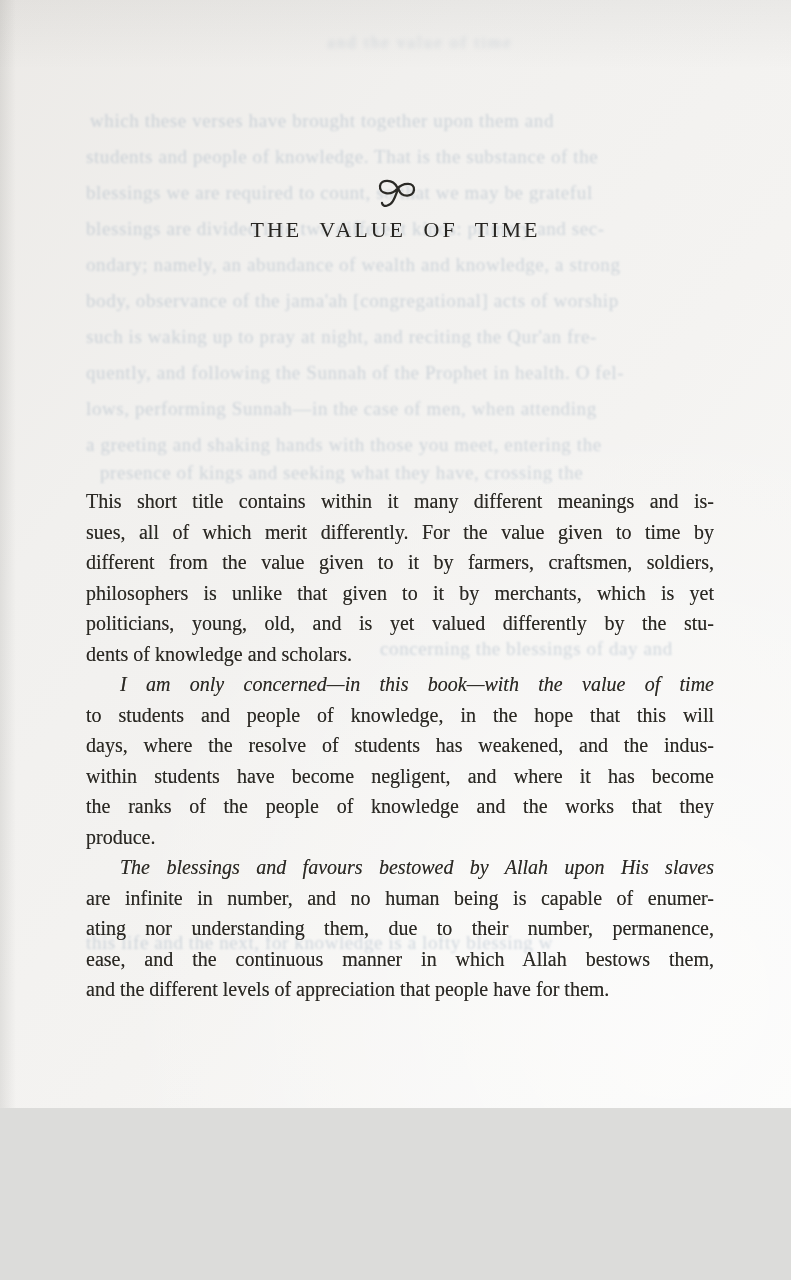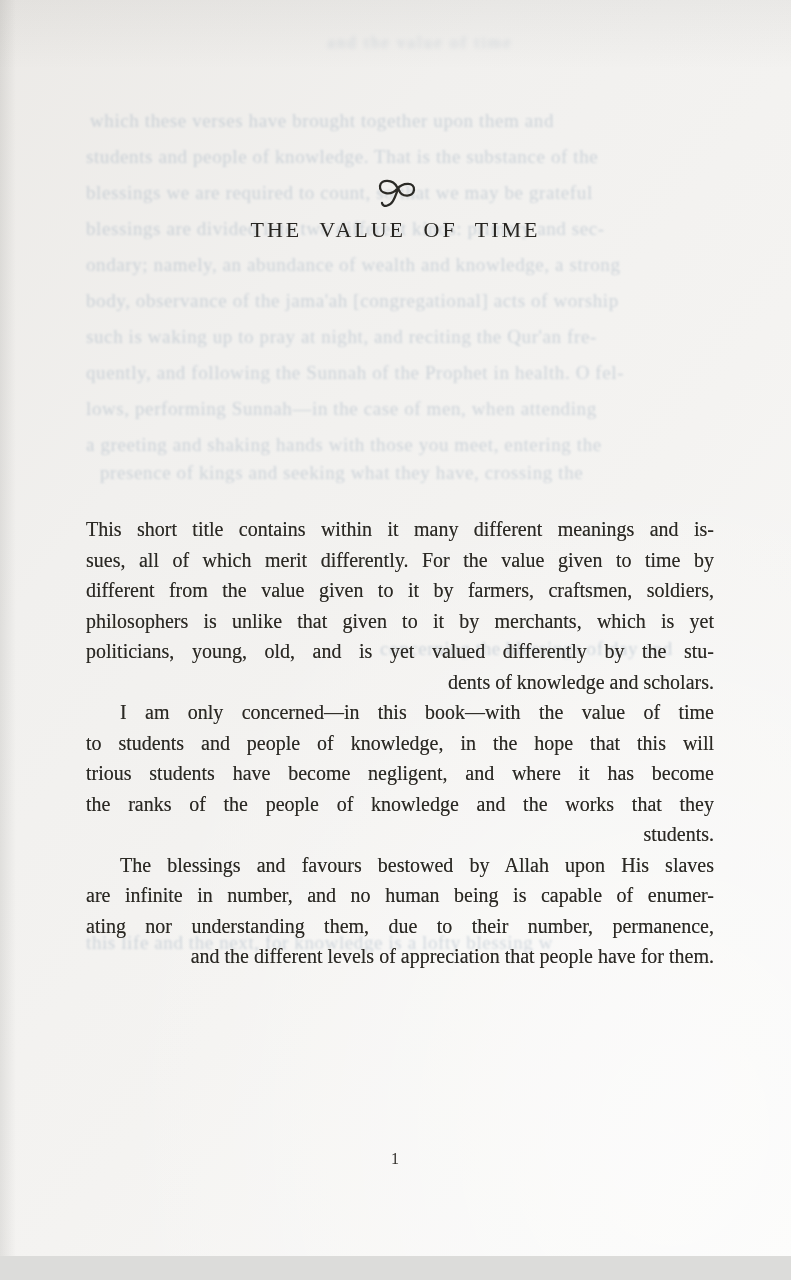--- a/index.html
+++ b/index.html
@@ -1,18 +1,18 @@
 <!DOCTYPE html>
 <html><head>
 <meta charset="utf-8">
 <style>
   html,body{margin:0;padding:0;background:#dcdcda;}
   .page{
     position:relative;
-    width:791px;height:1256px;
+    width:791px;height:1108px;
     margin:0 auto;
     overflow:hidden;
     background:linear-gradient(128deg,#eceae7 0%,#f1f0ee 28%,#f4f3f1 58%,#fafaf9 100%);
     font-family:"Liberation Serif",serif;
   }
   
   .page::before{
     content:"";position:absolute;inset:0;pointer-events:none;
     background:
       linear-gradient(90deg,rgba(60,60,55,.10),rgba(60,60,55,0) 16px),
@@ -35,32 +35,31 @@
   .title{
     position:absolute;top:217px;left:0;right:0;
     text-align:center;
     font-size:22px;letter-spacing:3px;word-spacing:9px;
     color:#272521;
   }
   
   .body{
     position:absolute;left:86px;top:486px;width:628px;
     color:#2b2924;
-    margin-top:28px;
   }
   .bl{
     height:30.5px;overflow:hidden;
     text-align:justify;
     font-size:20px;line-height:30.5px;
     text-shadow:0 0 .4px rgba(43,41,36,.55);
   }
   .bl::after{content:"";display:inline-block;width:100%;height:0;}
-  .bl.last{text-align:right;}
+  .bl.last{text-align:left;}
   .bl.last::after{content:none;}
-  .bl.ind{text-indent:34px;}
+  .bl.ind{text-indent:34px;font-style:italic;}
   
   .folio{
     position:absolute;top:1150px;left:0;right:0;
     text-align:center;font-size:16px;letter-spacing:1px;color:#33312c;
   }
 </style>
 </head>
 <body>
 
 <div class="page">
@@ -93,27 +92,29 @@
       <div class="bl">This short title contains within it many different meanings and is-</div>
       <div class="bl">sues, all of which merit differently. For the value given to time by</div>
       <div class="bl">different from the value given to it by farmers, craftsmen, soldiers,</div>
       <div class="bl">philosophers is unlike that given to it by merchants, which is yet</div>
       <div class="bl">politicians, young, old, and is yet valued differently by the stu-</div>
       <div class="bl last">dents of knowledge and scholars.</div>
     </div>
     <div>
       <div class="bl ind">I am only concerned—in this book—with the value of time</div>
       <div class="bl">to students and people of knowledge, in the hope that this will</div>
-      <div class="bl">trious students have become negligent, and where it has become</div>
+      <div class="bl">days, where the resolve of students has weakened, and the indus-</div>
+      <div class="bl">within students have become negligent, and where it has become</div>
       <div class="bl">the ranks of the people of knowledge and the works that they</div>
-      <div class="bl last">students.</div>
+      <div class="bl last">produce.</div>
     </div>
     <div>
       <div class="bl ind">The blessings and favours bestowed by Allah upon His slaves</div>
       <div class="bl">are infinite in number, and no human being is capable of enumer-</div>
       <div class="bl">ating nor understanding them, due to their number, permanence,</div>
+      <div class="bl">ease, and the continuous manner in which Allah bestows them,</div>
       <div class="bl last">and the different levels of appreciation that people have for them.</div>
     </div>
   </div>
 
   <div class="folio">1</div>
 
 </div>
 
 </body></html>

